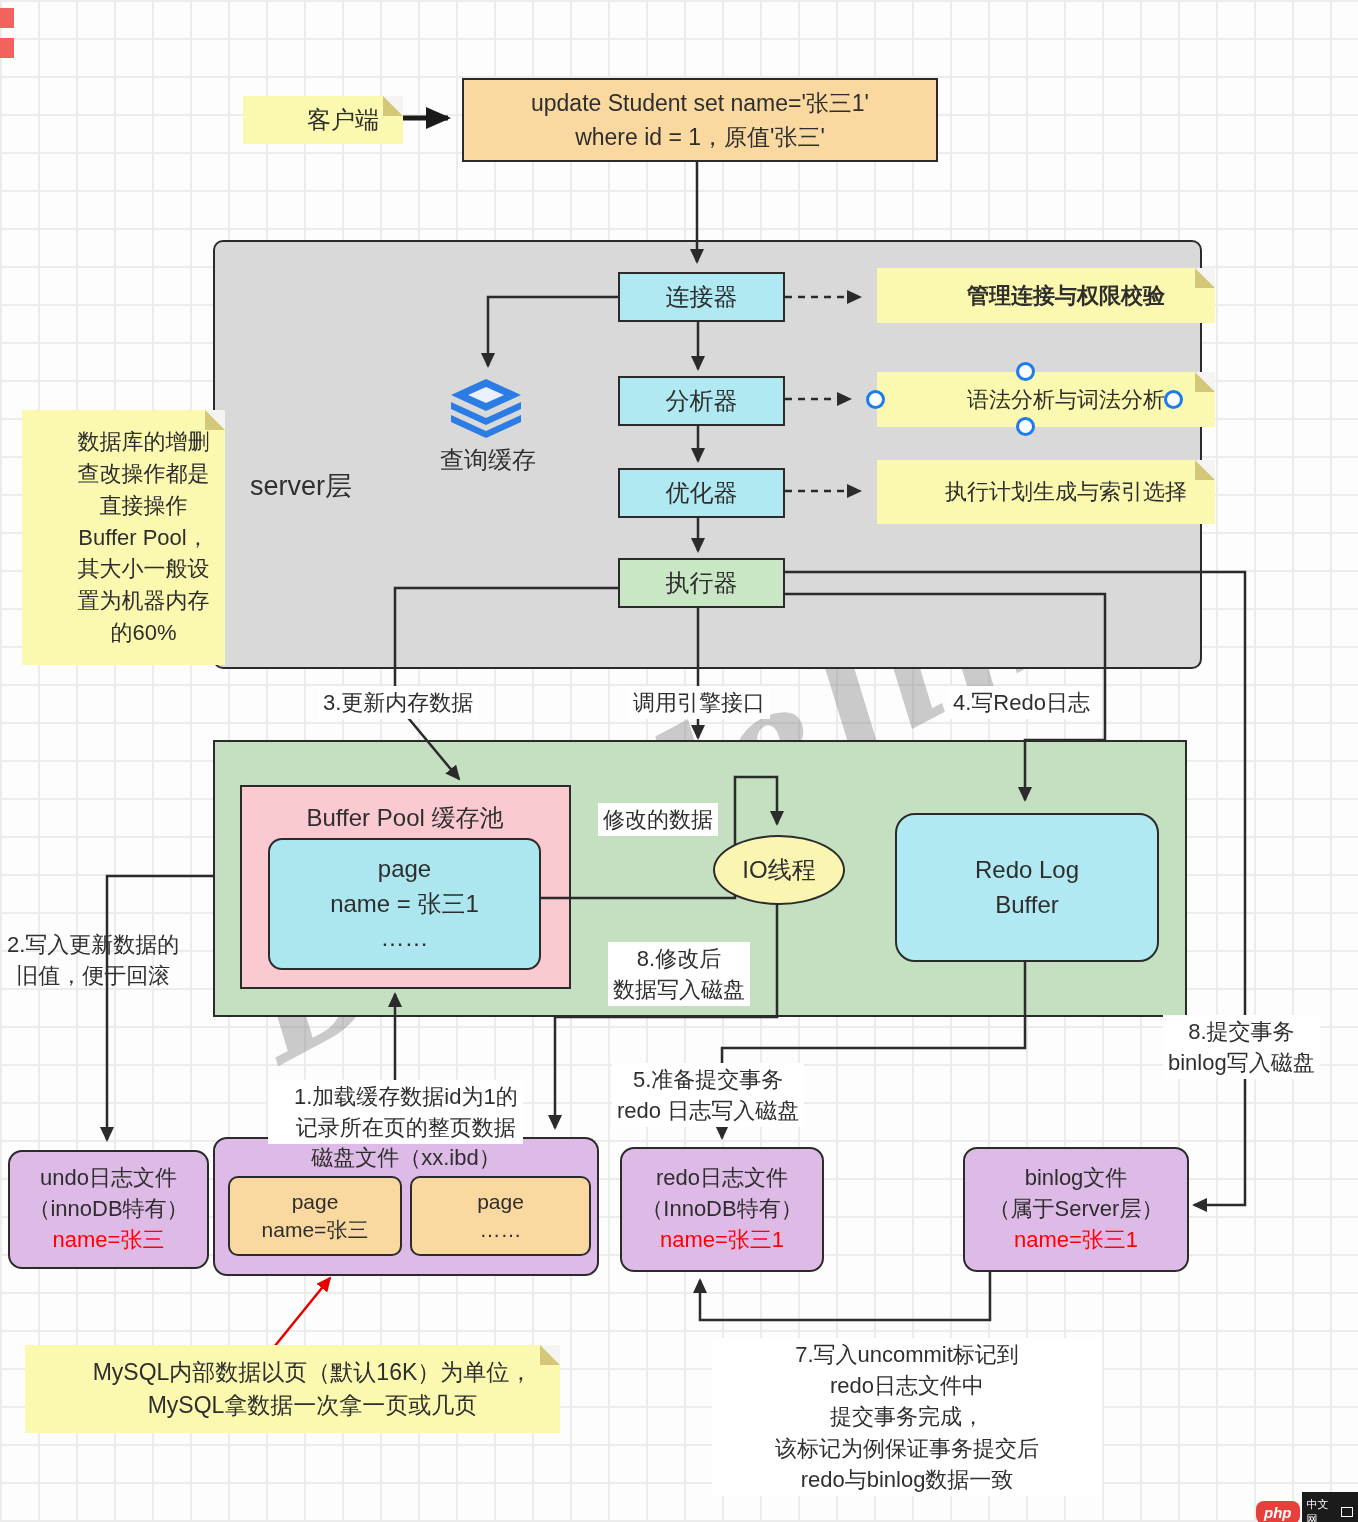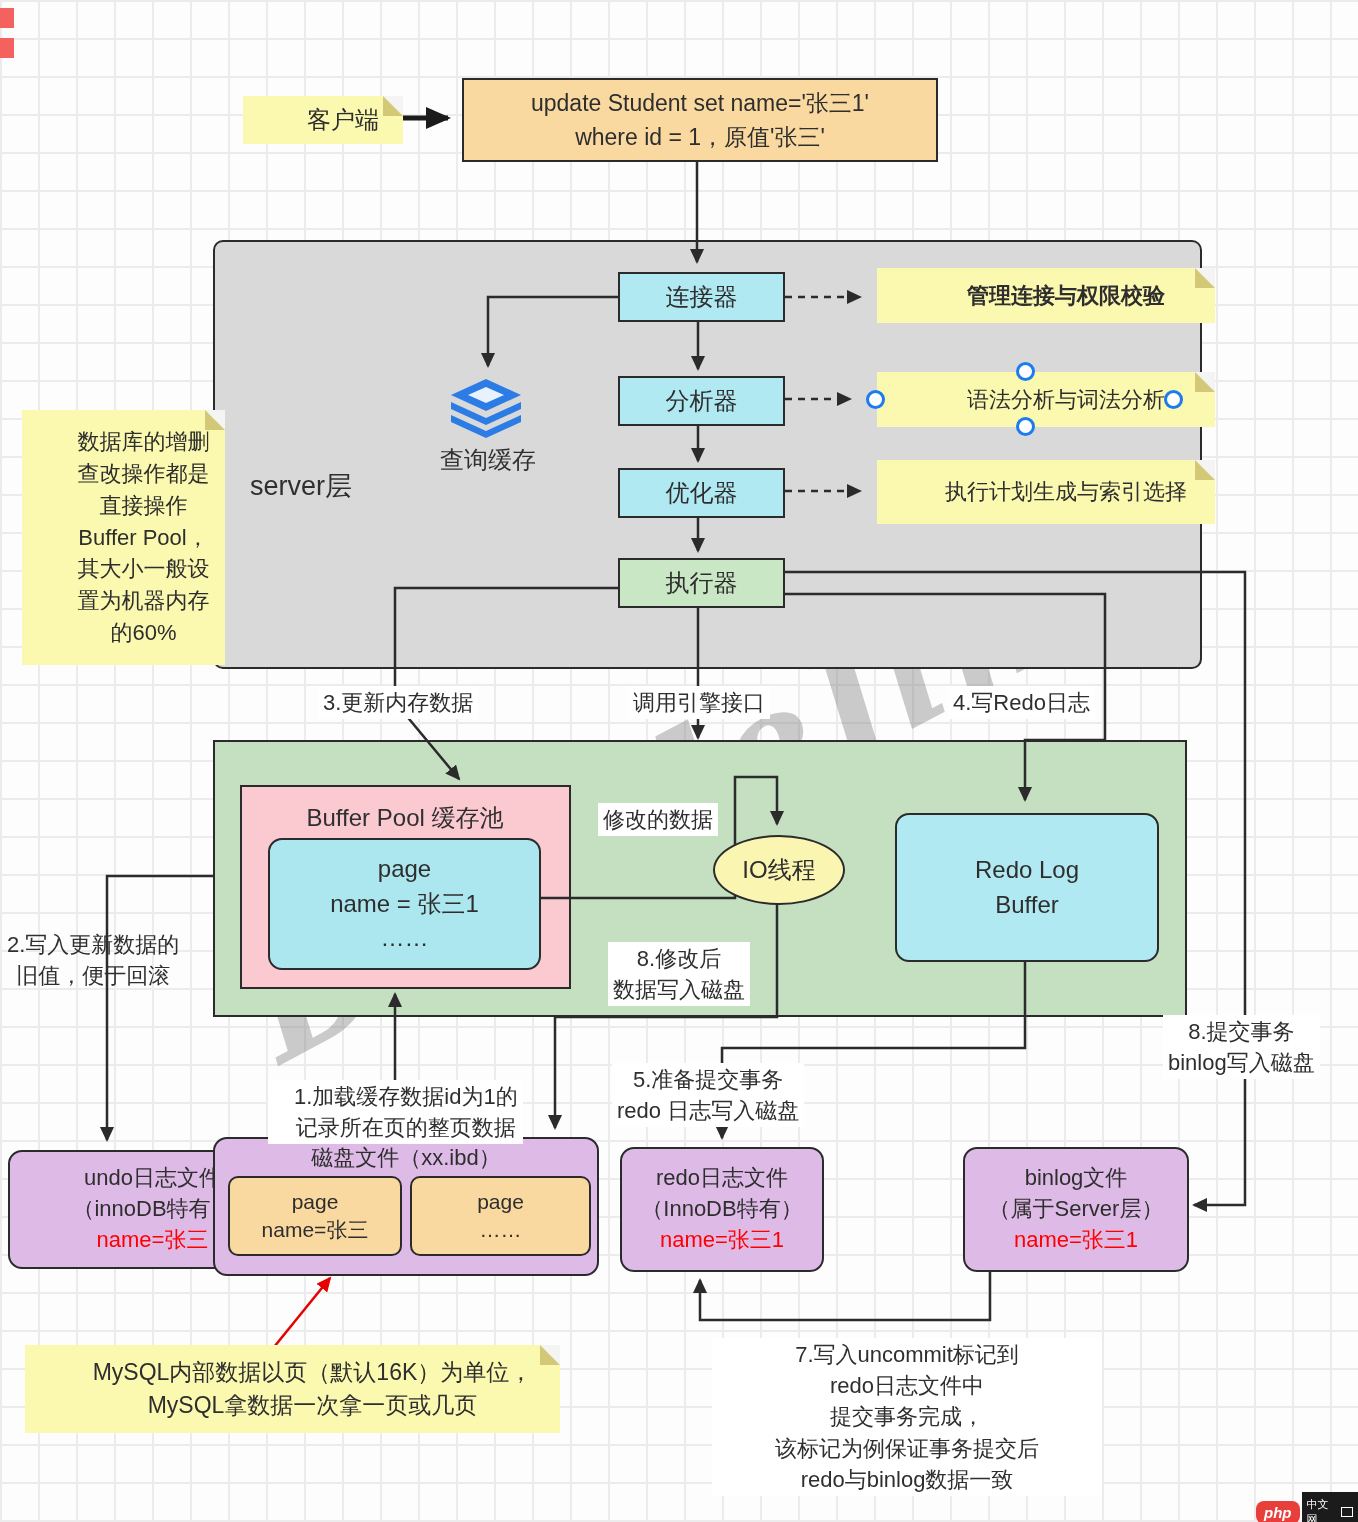--- a/index.html
+++ b/index.html
@@ -35,21 +35,21 @@
   .engine-box{position:absolute;left:213px;top:740px;width:970px;height:273px;
     background:#c5e0c0;border:2.5px solid #2b2b2b;z-index:2;}
   
   .node{
     position:absolute;border:2.5px solid #2b2b2b;z-index:4;
     display:flex;align-items:center;justify-content:center;text-align:center;
     font-size:24px;color:#2e2e2e;
   }
   .cyan{background:#b0e9f2;}
   .greenish{background:#c9e7c4;}
-  .rounded{border-radius:14px;}
+  .rounded{border-radius:20px;}
   .pink-box{position:absolute;left:240px;top:785px;width:327px;height:200px;
     background:#fbc9d0;border:2.5px solid #2b2b2b;z-index:3;}
   .page-box{position:absolute;left:268px;top:838px;width:269px;height:128px;
     background:#ace6ef;border:2.5px solid #2b2b2b;border-radius:14px;z-index:4;
     display:flex;align-items:center;justify-content:center;text-align:center;
     font-size:24px;white-space:pre-line;line-height:1.45;}
   .ellipse{
     position:absolute;left:713px;top:835px;width:128px;height:66px;
     background:#fbf5b2;border:2.5px solid #2b2b2b;border-radius:50%;z-index:4;
     display:flex;align-items:center;justify-content:center;font-size:24px;}
@@ -238,21 +238,21 @@
 
   <div class="flow-label" style="left:268px;top:1080px;padding-left:26px;">1.加载缓存数据id为1的
 记录所在页的整页数据</div>
 
   <div class="flow-label" style="left:612px;top:1063px;">5.准备提交事务
 redo 日志写入磁盘</div>
 
   <div class="flow-label" style="left:1163px;top:1015px;">8.提交事务
 binlog写入磁盘</div>
 
-  <div class="purple" style="left:8px;top:1150px;width:197px;height:115px;padding-left:44px;">
+  <div class="purple" style="left:8px;top:1150px;width:197px;height:115px;">
     <span>undo日志文件</span>
     <span>（innoDB特有）</span>
     <span class="red-val">name=张三</span>
   </div>
 
   <div class="purple" style="left:213px;top:1137px;width:382px;height:131px;justify-content:flex-start;padding-top:4px;">
     <span>磁盘文件（xx.ibd）</span>
   </div>
   <div class="orange-page" style="left:228px;top:1176px;width:170px;height:76px;">
     <span>page

